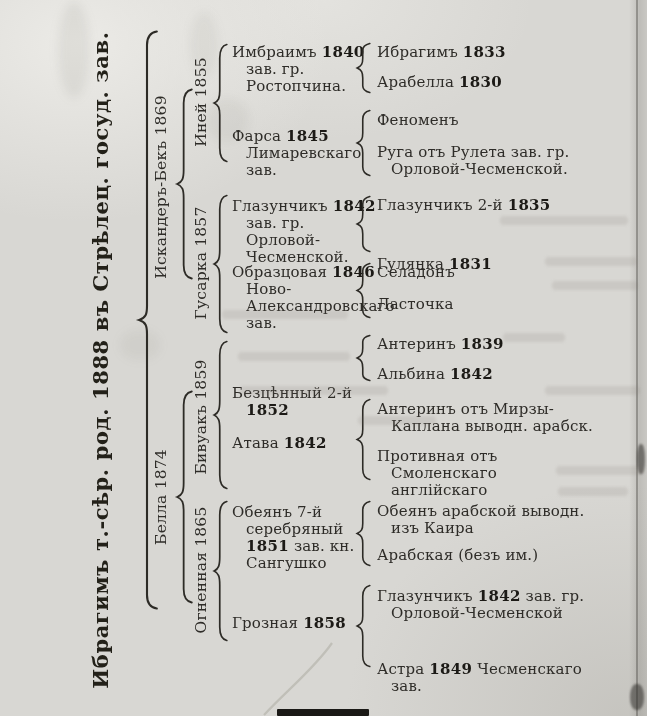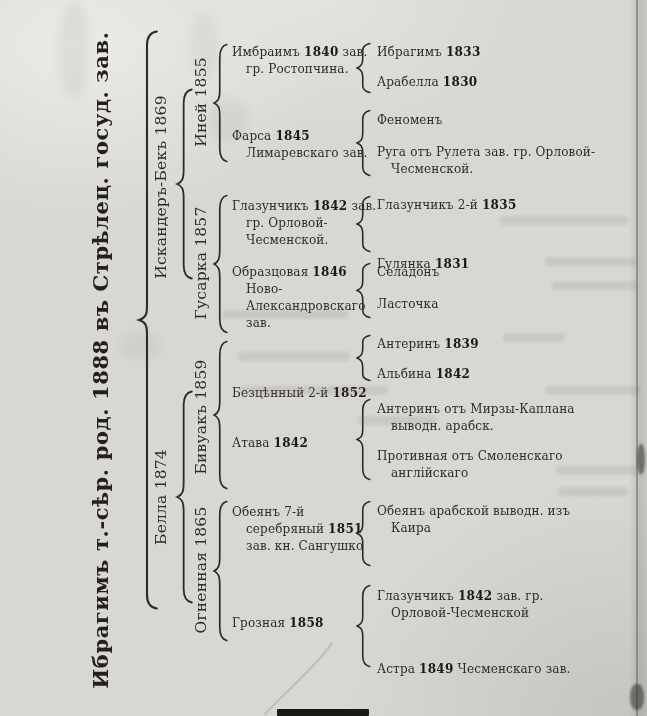--- a/index.html
+++ b/index.html
@@ -22,21 +22,21 @@
   .vwrap{position:absolute;}
   .vtext{
     position:absolute;top:0;left:0;display:block;
     transform-origin:0 0;transform:rotate(-90deg) translate(-100%,0);
     white-space:nowrap;text-align:center;
     font-size:15.5px;height:24px;line-height:24px;letter-spacing:.2px;color:#2e2c28;
   }
   .vtext.root{font-size:21px;font-weight:bold;height:34px;line-height:34px;letter-spacing:.6px;color:#232119;}
   
   .entry{
-    position:absolute;font-size:12px;line-height:17px;letter-spacing:.15px;
+    position:absolute;font-size:15px;line-height:17px;letter-spacing:.15px;
     padding-left:14px;text-indent:-14px;color:#2e2c28;
   }
   .entry.parent{left:232px;width:134px;}
   .entry.child{left:377px;width:205px;}
   b.yr{font-weight:bold;color:#1c1a16;letter-spacing:.3px;}
   svg.brace{position:absolute;overflow:visible;}
   
   .ghost{position:absolute;height:9px;background:rgba(118,114,104,.14);filter:blur(1.6px);border-radius:4px;}
   .smudge{position:absolute;border-radius:50%;filter:blur(5px);}
   .edge-shade{position:absolute;right:0;top:0;width:18px;height:716px;
@@ -225,20 +225,25 @@
     <span>зав. кн. Сангушко</span>
   </div>
   <svg class="brace" style="left:356px;top:500px;" width="15" height="67" viewBox="0 0 15 67">
       <path d="M13.8,1.5 C8.25,2.8 6.75,6.823999999999999 6.75,10.04 L6.75,23.5 C6.75,29.5 5.55,31.3 1.2,33.5 C5.55,35.7 6.75,37.5 6.75,43.5 L6.75,56.96 C6.75,60.176 8.25,64.2 13.8,65.5" fill="none" stroke="#2d2b26" stroke-width="1.6" stroke-linecap="round"></path>
     </svg>
   <div class="entry child" style="top:503px;">
     <span>Обеянъ арабской выводн. изъ Каира</span>
     <b class="yr"></b>
     <span></span>
   </div>
+  <div class="entry child" style="top:547px;">
+    <span>Арабская (безъ им.)</span>
+    <b class="yr"></b>
+    <span></span>
+  </div>
 
   <div class="entry parent" style="top:615px;">
     <span>Грозная</span>
     <b class="yr">1858</b>
     <span></span>
   </div>
   <svg class="brace" style="left:356px;top:584px;" width="15" height="84" viewBox="0 0 15 84">
       <path d="M13.8,1.5 C8.25,2.8 6.75,8.048 6.75,12.08 L6.75,32 C6.75,38 5.55,39.8 1.2,42 C5.55,44.2 6.75,46 6.75,52 L6.75,71.92 C6.75,75.952 8.25,81.2 13.8,82.5" fill="none" stroke="#2d2b26" stroke-width="1.6" stroke-linecap="round"></path>
     </svg>
   <div class="entry child" style="top:588px;">

